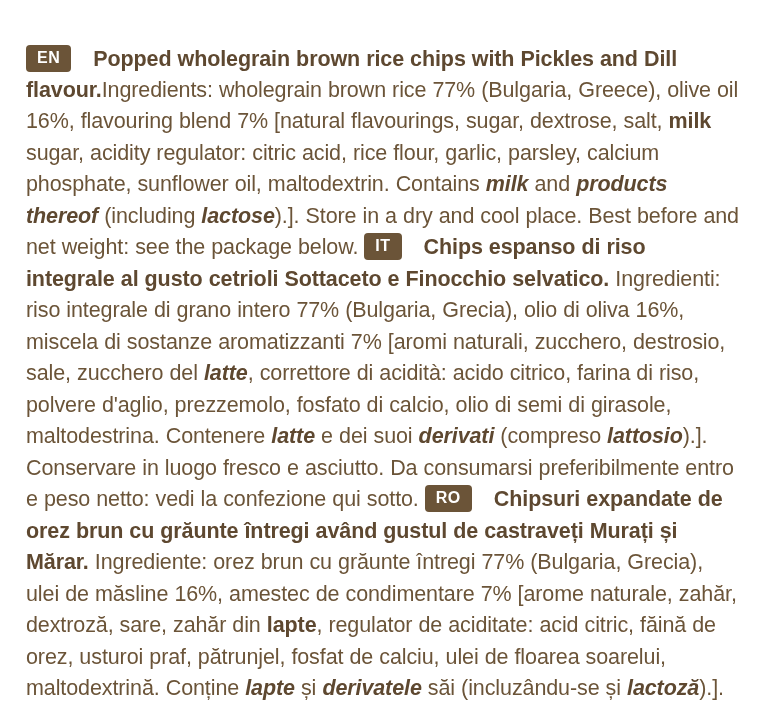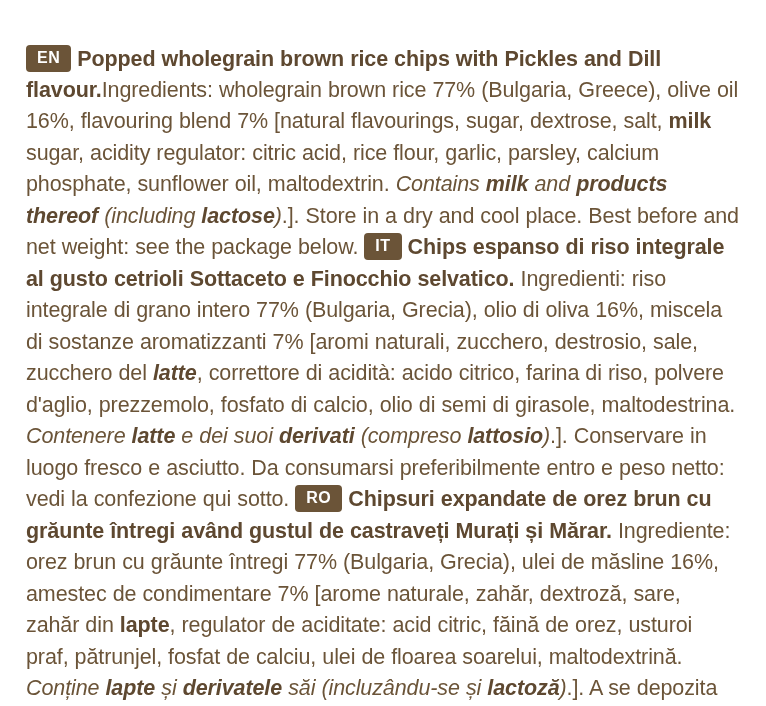--- a/index.html
+++ b/index.html
@@ -31,33 +31,32 @@
   .lang-badge {
     display: inline-block;
     background: #6b5438;
     color: #ffffff;
     font-weight: bold;
     font-size: 16px;
     line-height: 1;
     padding: 5px 11px 6px 11px;
     border-radius: 4px;
     vertical-align: 3px;
-    margin-right: 6px;
+    margin-right: 22px;
     letter-spacing: 0.5px;
   }
   .hdr {
     font-weight: bold;
     color: #5e4830;
   }
   .bold {
     font-weight: bold;
     color: #5e4830;
   }
   .ital {
-    font-style: italic;
   }
   .bold-ital {
     font-weight: bold;
     font-style: italic;
     color: #5e4830;
   }
   span[data-bind] { white-space: normal; }
 </style>
 </head>
 <body>

